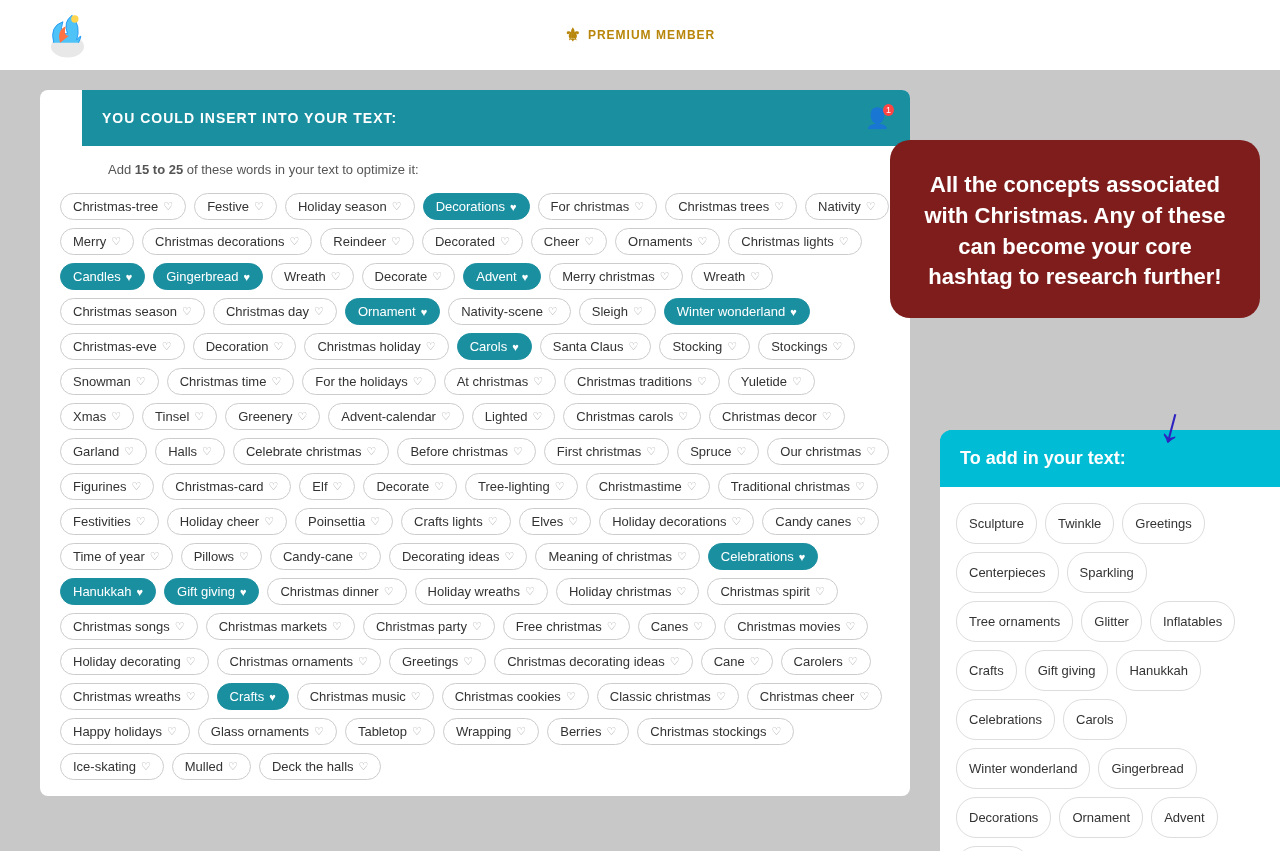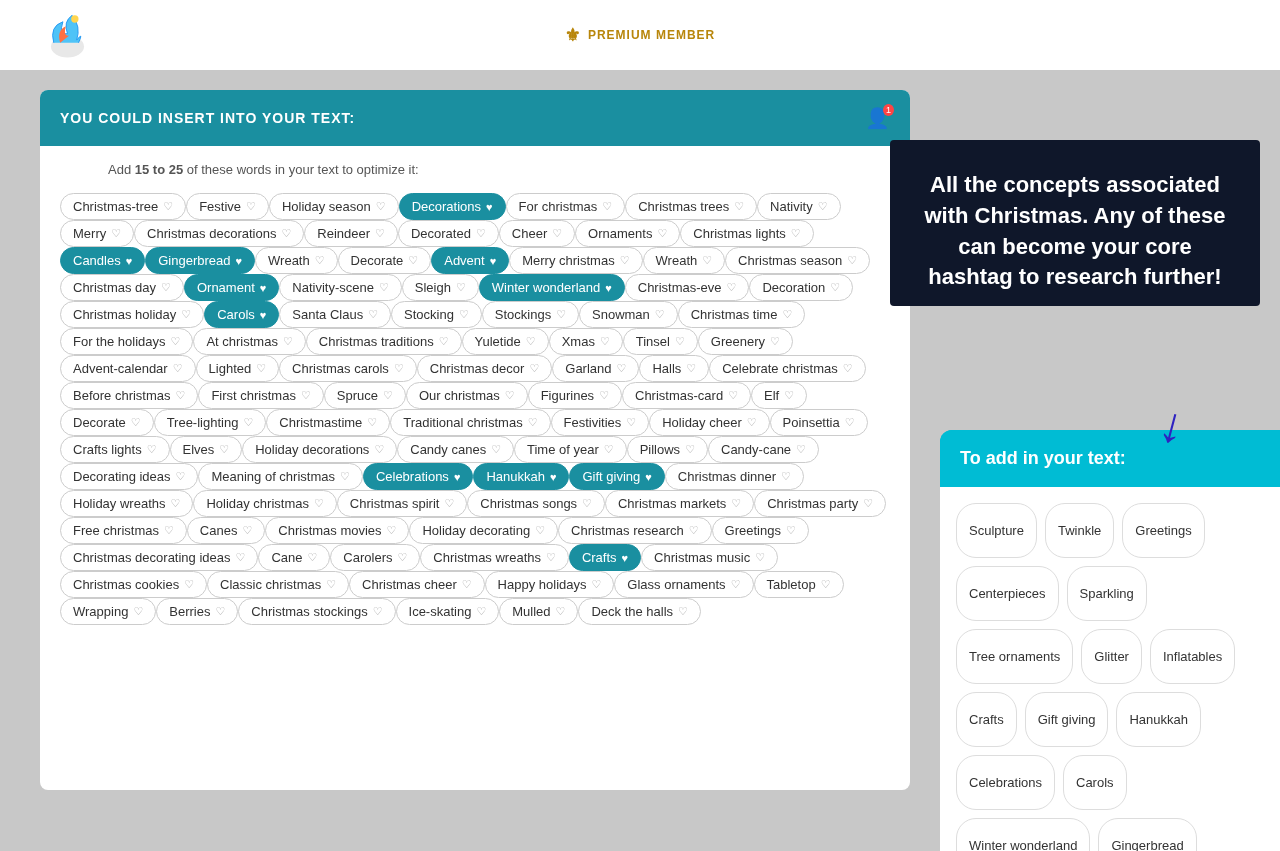--- a/index.html
+++ b/index.html
@@ -53,20 +53,21 @@
       overflow: hidden;
       width: 870px;
       min-height: 700px;
     }
     .card-header {
       background: #1a8fa0;
       padding: 16px 20px;
       display: flex;
       align-items: center;
       justify-content: space-between;
+      margin-left: 42px;
     }
     .card-header-title {
       color: white;
       font-size: 14px;
       font-weight: 700;
       letter-spacing: 1px;
       text-transform: uppercase;
     }
     .card-header-icon {
       color: white;
@@ -81,20 +82,21 @@
       font-size: 13px;
       margin-bottom: 16px;
       margin-left: 48px;
     }
     .instruction-text strong {
       font-weight: 700;
     }
     .tags-container {
       display: flex;
       flex-wrap: wrap;
+      gap: 8px;
     }
     .tag {
       display: inline-flex;
       align-items: center;
       gap: 5px;
       border: 1.5px solid #ccc;
       border-radius: 20px;
       padding: 5px 12px;
       font-size: 13px;
       color: #333;
@@ -115,23 +117,23 @@
       color: white;
       font-size: 11px;
     }
 
     
     .tooltip-bubble {
       position: absolute;
       top: 70px;
       right: 20px;
       width: 370px;
-      background: #0f172a;
-      border-radius: 4px;
-      padding: 30px 30px 13px;
+      background: #7f1d1d;
+      border-radius: 20px;
+      padding: 30px 30px 25px;
       color: white;
       font-size: 22px;
       font-weight: 700;
       line-height: 1.4;
       text-align: center;
       z-index: 10;
     }
     .tooltip-bubble::after {
       content: '';
       position: absolute;
@@ -166,21 +168,21 @@
       padding: 16px;
       display: flex;
       flex-wrap: wrap;
       gap: 8px;
     }
     .side-tag {
       display: inline-flex;
       align-items: center;
       border: 1.5px solid #ddd;
       border-radius: 20px;
-      padding: 19px 12px;
+      padding: 12px 12px;
       font-size: 13px;
       color: #333;
       background: white;
       white-space: nowrap;
     }
     .side-panel-footer {
       background: #00bcd4;
       padding: 16px;
       text-align: center;
     }
@@ -576,21 +578,21 @@
           </div>
           <div class="tag">
             <span>Christmas movies</span>
             <span class="heart">♡</span>
           </div>
           <div class="tag">
             <span>Holiday decorating</span>
             <span class="heart">♡</span>
           </div>
           <div class="tag">
-            <span>Christmas research</span>
+            <span>Christmas ornaments</span>
             <span class="heart">♡</span>
           </div>
           <div class="tag">
             <span>Greetings</span>
             <span class="heart">♡</span>
           </div>
           <div class="tag">
             <span>Christmas decorating ideas</span>
             <span class="heart">♡</span>
           </div>

